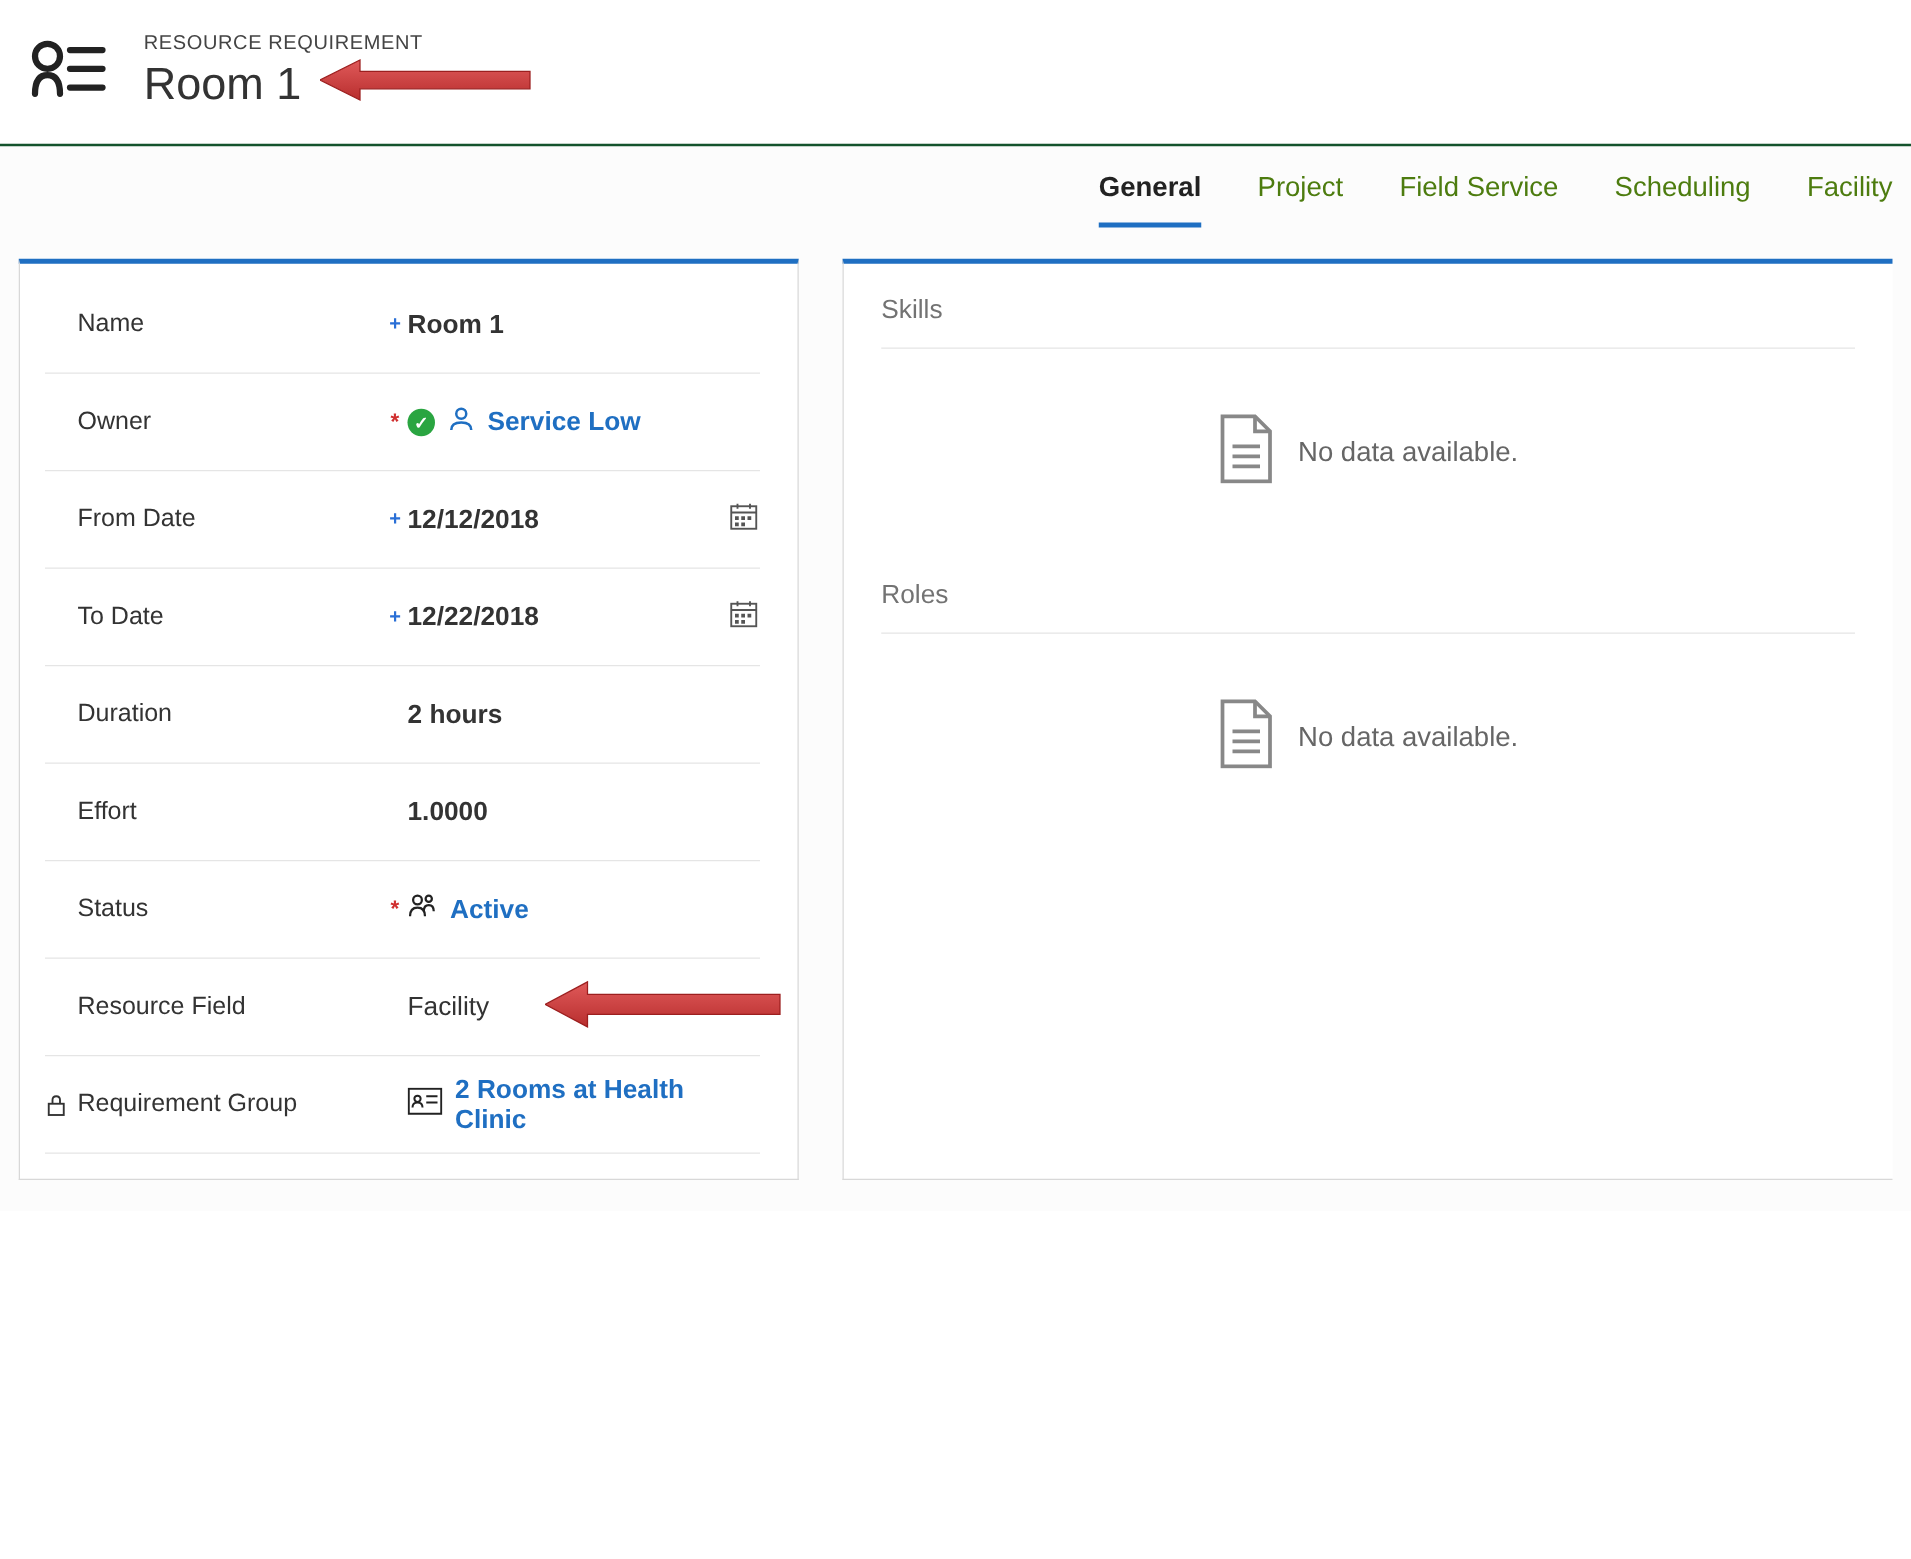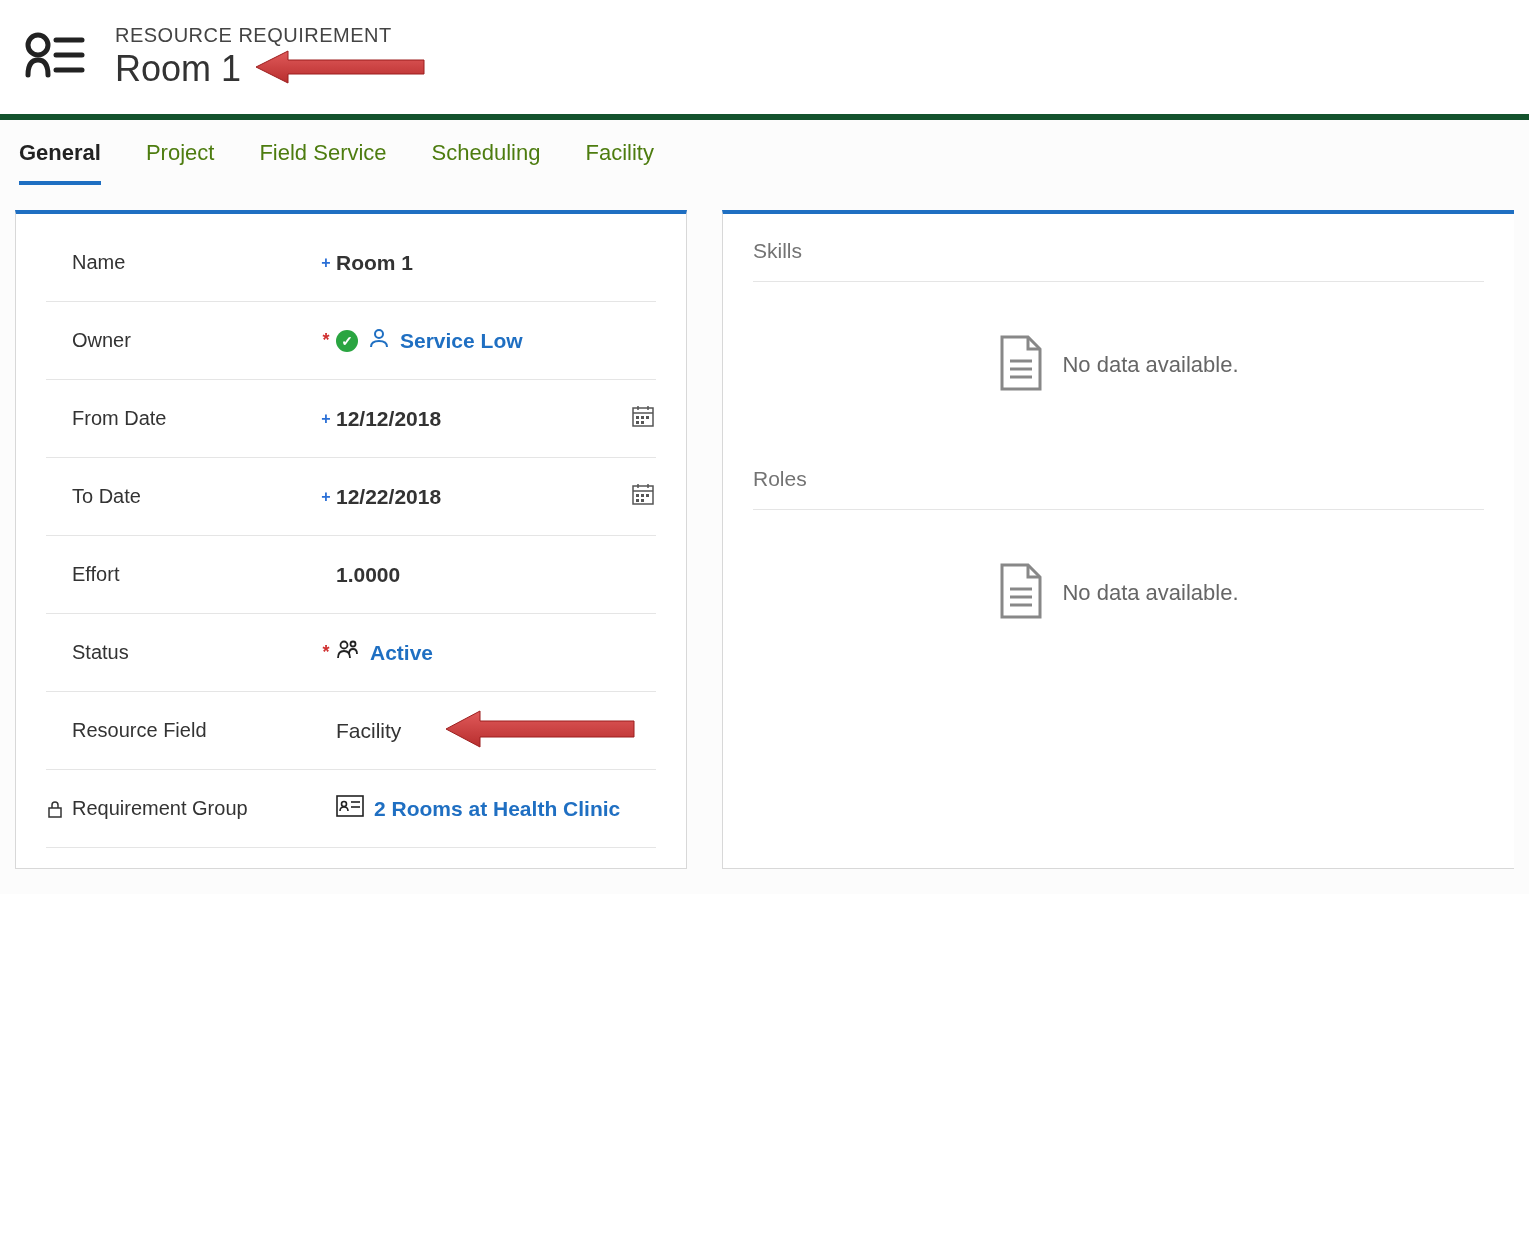--- a/index.html
+++ b/index.html
@@ -21,21 +21,21 @@
   }
   .header-icon svg {
     width: 70px;
     height: 70px;
   }
   .header-text {
     display: flex;
     flex-direction: column;
   }
   .header-eyebrow {
-    font-size: 20px;
+    font-size: 16px;
     color: #444;
     letter-spacing: 0.5px;
     text-transform: uppercase;
   }
   .header-title-row {
     display: flex;
     align-items: center;
     gap: 15px;
   }
   .header-title {
@@ -48,22 +48,23 @@
     display: inline-block;
   }
   .arrow-annotation svg {
     width: 170px;
     height: 40px;
   }
   .tabs {
     display: flex;
     gap: 45px;
     padding: 10px 15px 0 19px;
-    border-top: 6px solid #14532d;
+    border-top: 2px solid #14532d;
     background: #fcfcfc;
+    justify-content: flex-end;
   }
   .tab {
     font-size: 22px;
     color: #4d7c0f;
     padding: 10px 0 15px 0;
     cursor: pointer;
     border-bottom: 4px solid transparent;
   }
   .tab.active {
     font-weight: 600;
@@ -75,22 +76,22 @@
     gap: 35px;
     padding: 25px 15px;
     background: #fcfcfc;
   }
   .panel {
     background: #fff;
     border: 1px solid #d8d8d8;
     border-top: 4px solid #1f6fc2;
   }
   .panel-left {
-    width: 672px;
-    padding: 10px 30px 20px 30px;
+    width: 624px;
+    padding: 10px 30px 20px 20px;
   }
   .panel-right {
     flex: 1;
     padding: 25px 30px 20px 30px;
     border-right: none;
     min-height: 530px;
   }
   .field-row {
     display: flex;
     align-items: center;
@@ -304,20 +305,28 @@
               <rect x="6" y="13" width="3" height="3" fill="#555"></rect>
               <rect x="11" y="13" width="3" height="3" fill="#555"></rect>
               <rect x="16" y="13" width="3" height="3" fill="#555"></rect>
               <rect x="6" y="18" width="3" height="3" fill="#555"></rect>
               <rect x="11" y="18" width="3" height="3" fill="#555"></rect>
             </svg>
         </span>
       </div>
     </div>
 
+    <div class="field-row">
+      <div class="field-label-wrap">
+        <span class="lock-icon"></span>
+        <span class="field-label">Duration</span>
+      </div>
+      <span class="indicator"></span>
+      <div class="field-value">2 hours</div>
+    </div>
 
     <div class="field-row">
       <div class="field-label-wrap">
         <span class="lock-icon"></span>
         <span class="field-label">Effort</span>
       </div>
       <span class="indicator"></span>
       <div class="field-value">1.0000</div>
     </div>
 

